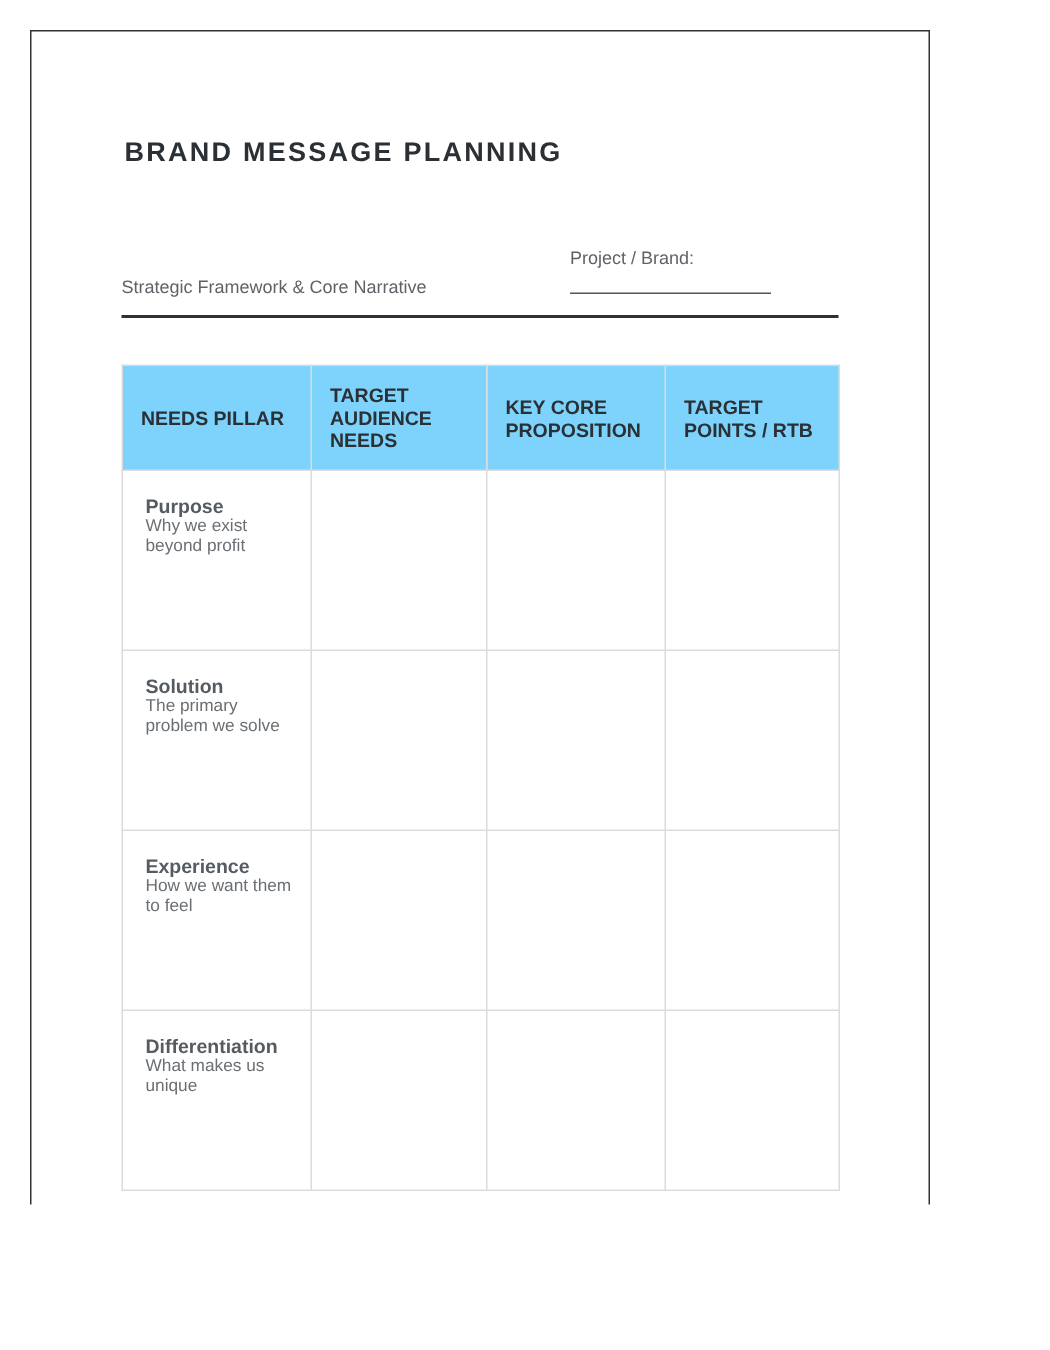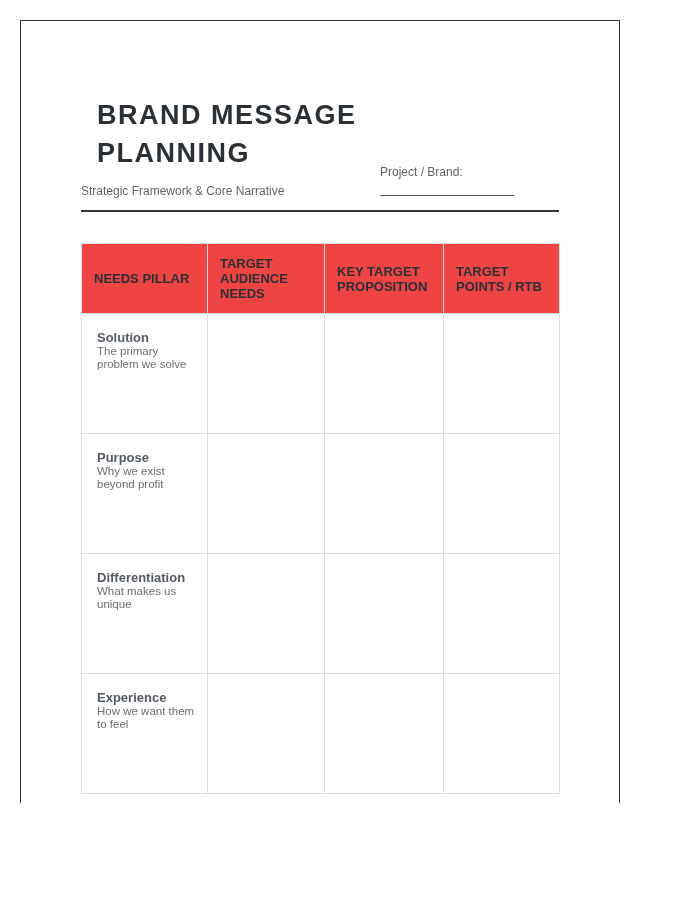--- a/index.html
+++ b/index.html
@@ -5,43 +5,43 @@
   html, body { margin: 0; padding: 0; background: #ffffff; }
   body { width: 700px; height: 900px; position: relative; overflow: hidden;
          font-family: "Liberation Sans", sans-serif; }
   .page {
     position: absolute; left: 20px; top: 20px; width: 598px; height: 782px;
     border-left: 1px solid #333; border-right: 1px solid #333; border-top: 1px solid #333;
     background: #fff;
   }
   .title {
     position: absolute; left: 81px; top: 80px; width: 300px;
-    font-size: 27px; font-weight: bold; letter-spacing: 1.5px; line-height: 38px;
-    color: #2b3035; margin: 16px;
+    font-size: 18px; font-weight: bold; letter-spacing: 1.5px; line-height: 38px;
+    color: #2b3035; margin: 2px;
   }
   .subtitle {
     position: absolute; left: 81px; top: 184px; font-size: 12px; color: #5f6368;
   }
   .project-label {
     position: absolute; left: 380px; top: 165px; font-size: 12px; color: #5f6368; text-align: center;
   }
   .project-line {
     position: absolute; left: 380px; top: 195px; width: 134px; height: 0;
     border-top: 1px solid #555;
   }
   .header-rule {
     position: absolute; left: 81px; top: 210px; width: 478px; height: 2px; background: #2f3336;
   }
   table.grid {
     position: absolute; left: 81px; top: 243px; width: 478px;
     border-collapse: collapse; table-layout: fixed;
   }
   table.grid th, table.grid td { border: 1px solid #dcdcdc; vertical-align: top; }
   table.grid th {
-    background: #ef4444; height: 69px; vertical-align: middle; text-align: left;
+    background: #7dd3fc; height: 69px; vertical-align: middle; text-align: left;
     font-size: 13px; font-weight: bold; color: #2b3035; line-height: 15px;
     padding: 0 12px;
   }
   table.grid td { height: 119px; padding: 0; }
   .pillar { padding: 16px 0 0 15px; }
   .pillar-name { font-size: 13px; font-weight: bold; color: #555b61; line-height: 15px; }
   .pillar-desc { font-size: 11.5px; color: #6a6f74; line-height: 13px; width: 100px; }
 </style>
 </head>
 <body>
@@ -58,63 +58,63 @@
   <colgroup>
     <col style="width:126px">
       <col style="width:117px">
       <col style="width:119px">
       <col style="width:116px">
   </colgroup>
   <thead>
     <tr>
       <th>NEEDS PILLAR</th>
       <th>TARGET AUDIENCE NEEDS</th>
-      <th>KEY TARGET PROPOSITION</th>
+      <th>KEY CORE PROPOSITION</th>
       <th>TARGET POINTS / RTB</th>
     </tr>
   </thead>
   <tbody>
+    <tr>
+      <td>
+        <div class="pillar">
+          <div class="pillar-name">Purpose</div>
+          <div class="pillar-desc">Why we exist beyond profit</div>
+        </div>
+      </td>
+      <td></td>
+      <td></td>
+      <td></td>
+    </tr>
     <tr>
       <td>
         <div class="pillar">
           <div class="pillar-name">Solution</div>
           <div class="pillar-desc">The primary problem we solve</div>
         </div>
       </td>
       <td></td>
       <td></td>
       <td></td>
     </tr>
     <tr>
       <td>
         <div class="pillar">
-          <div class="pillar-name">Purpose</div>
-          <div class="pillar-desc">Why we exist beyond profit</div>
+          <div class="pillar-name">Experience</div>
+          <div class="pillar-desc">How we want them to feel</div>
         </div>
       </td>
       <td></td>
       <td></td>
       <td></td>
     </tr>
     <tr>
       <td>
         <div class="pillar">
           <div class="pillar-name">Differentiation</div>
           <div class="pillar-desc">What makes us unique</div>
         </div>
       </td>
       <td></td>
       <td></td>
       <td></td>
     </tr>
-    <tr>
-      <td>
-        <div class="pillar">
-          <div class="pillar-name">Experience</div>
-          <div class="pillar-desc">How we want them to feel</div>
-        </div>
-      </td>
-      <td></td>
-      <td></td>
-      <td></td>
-    </tr>
   </tbody>
 </table>
 
 </body></html>

